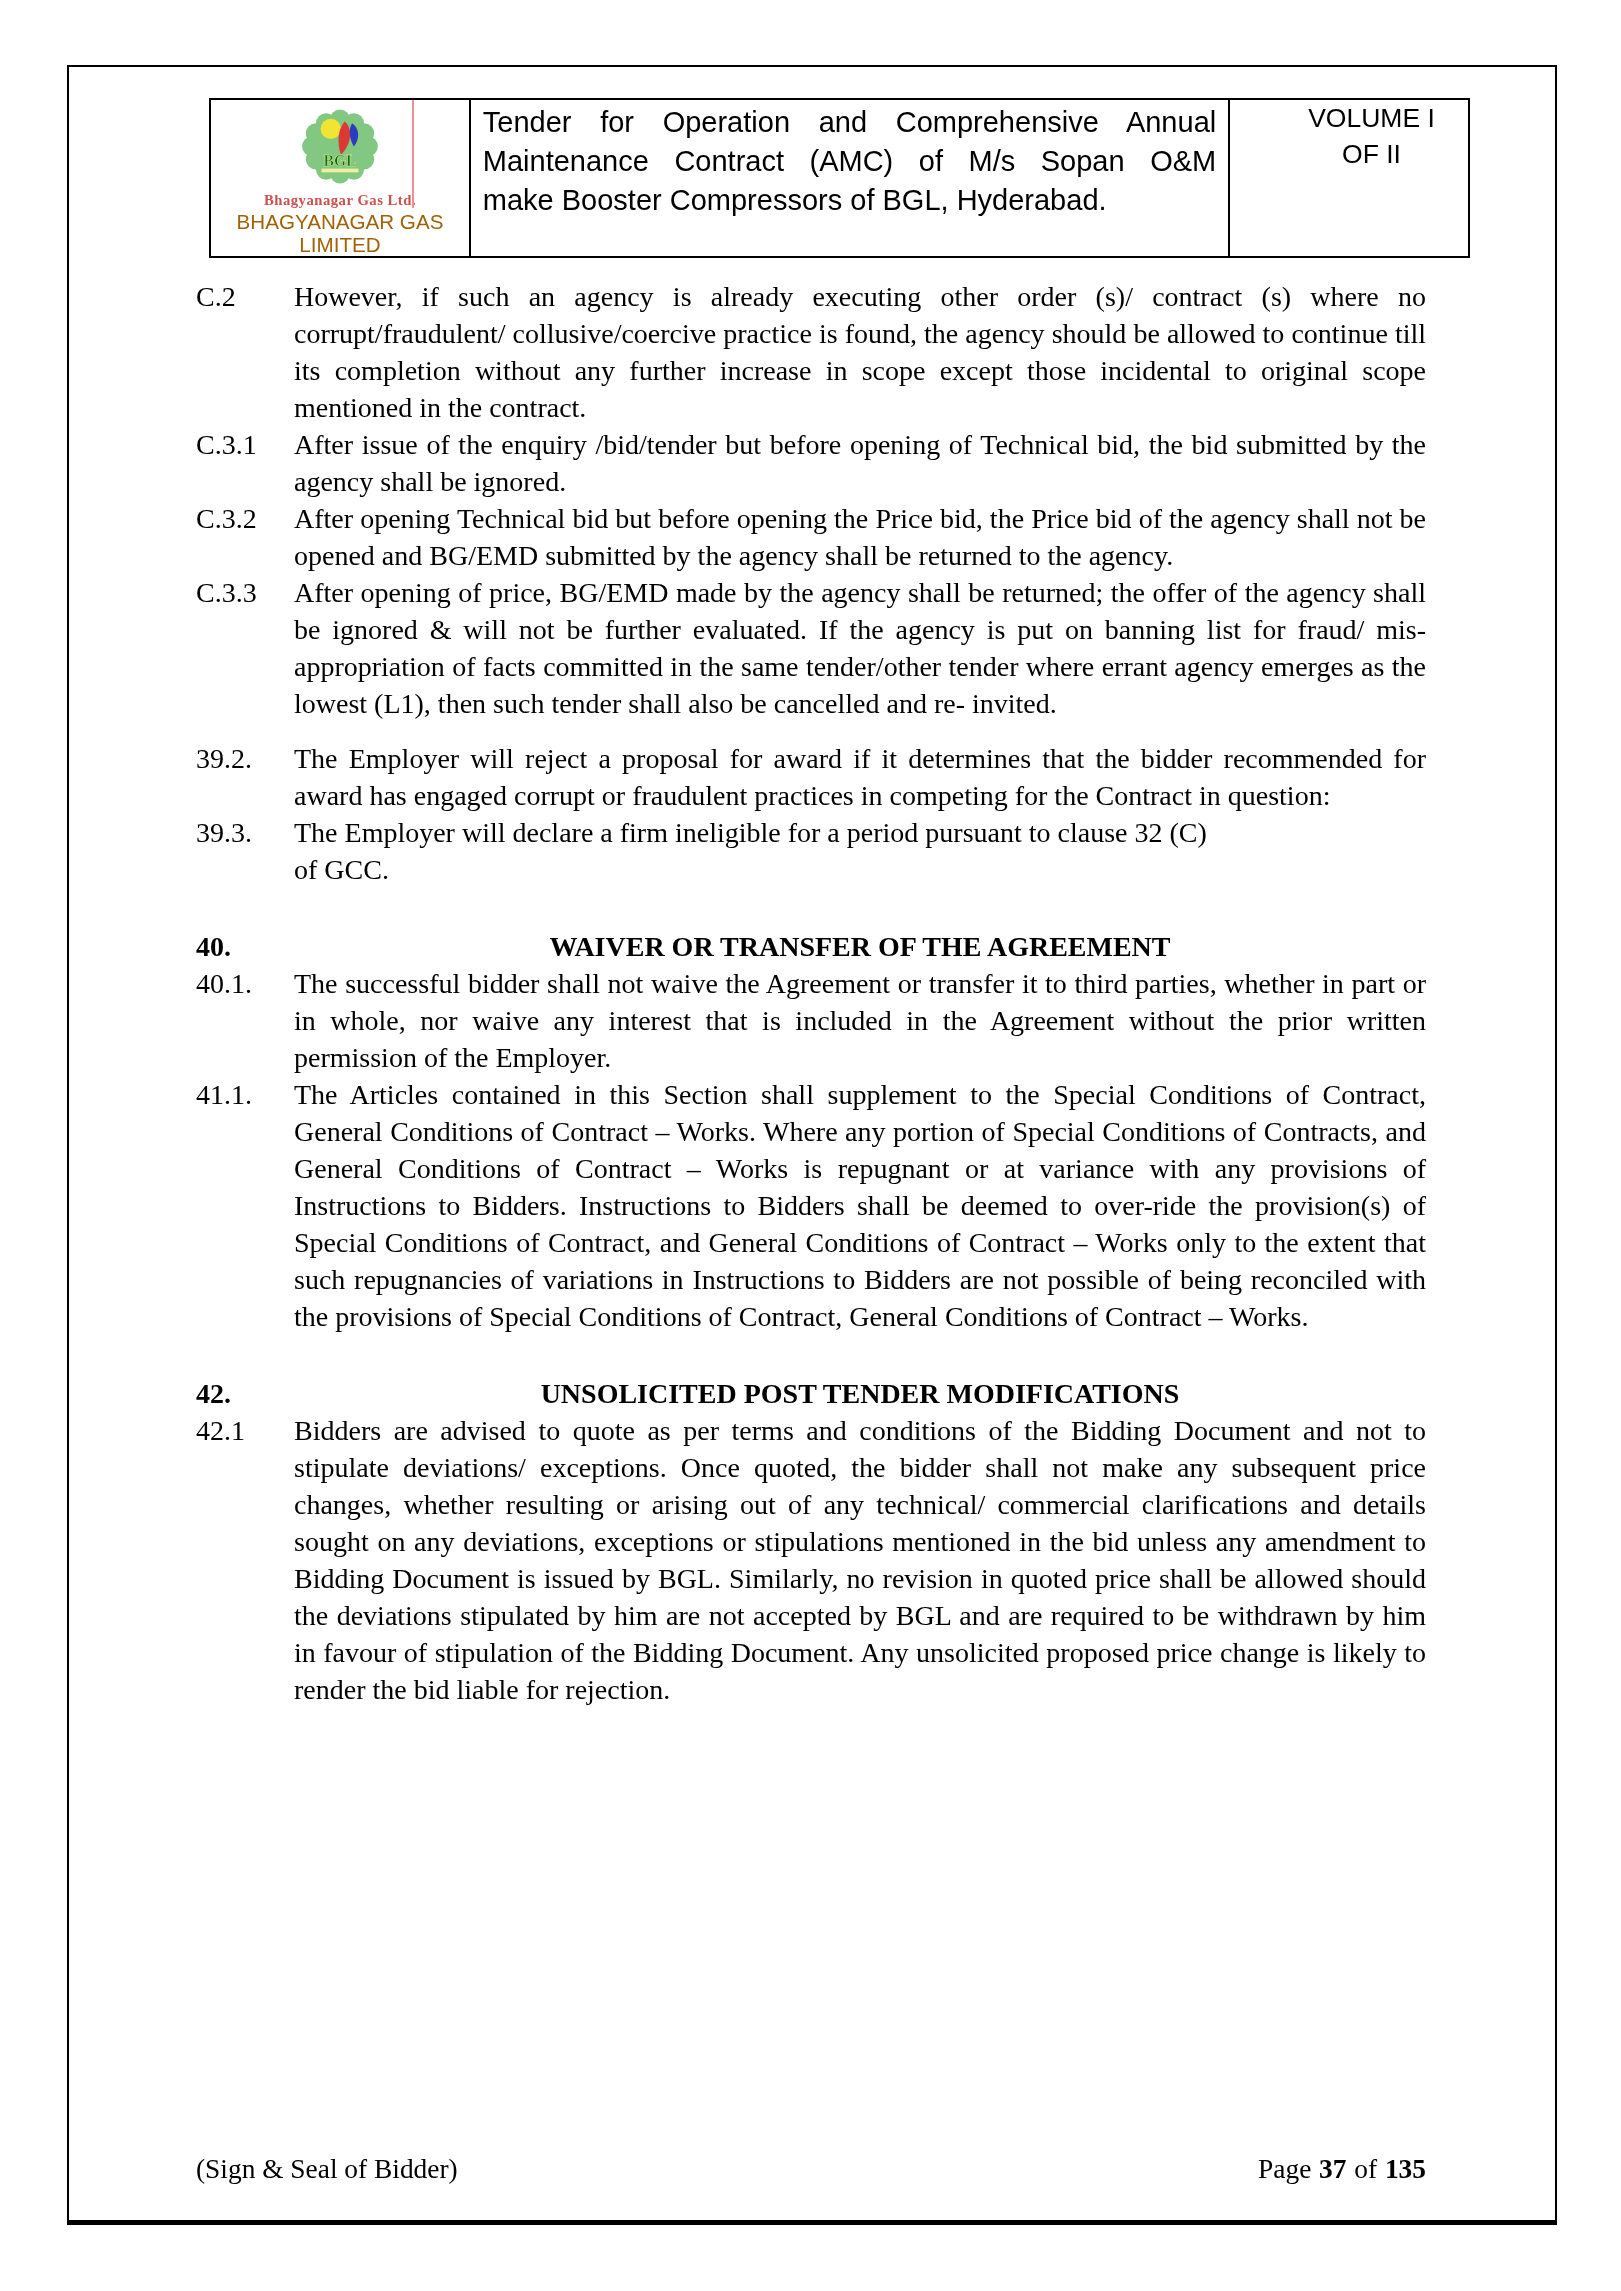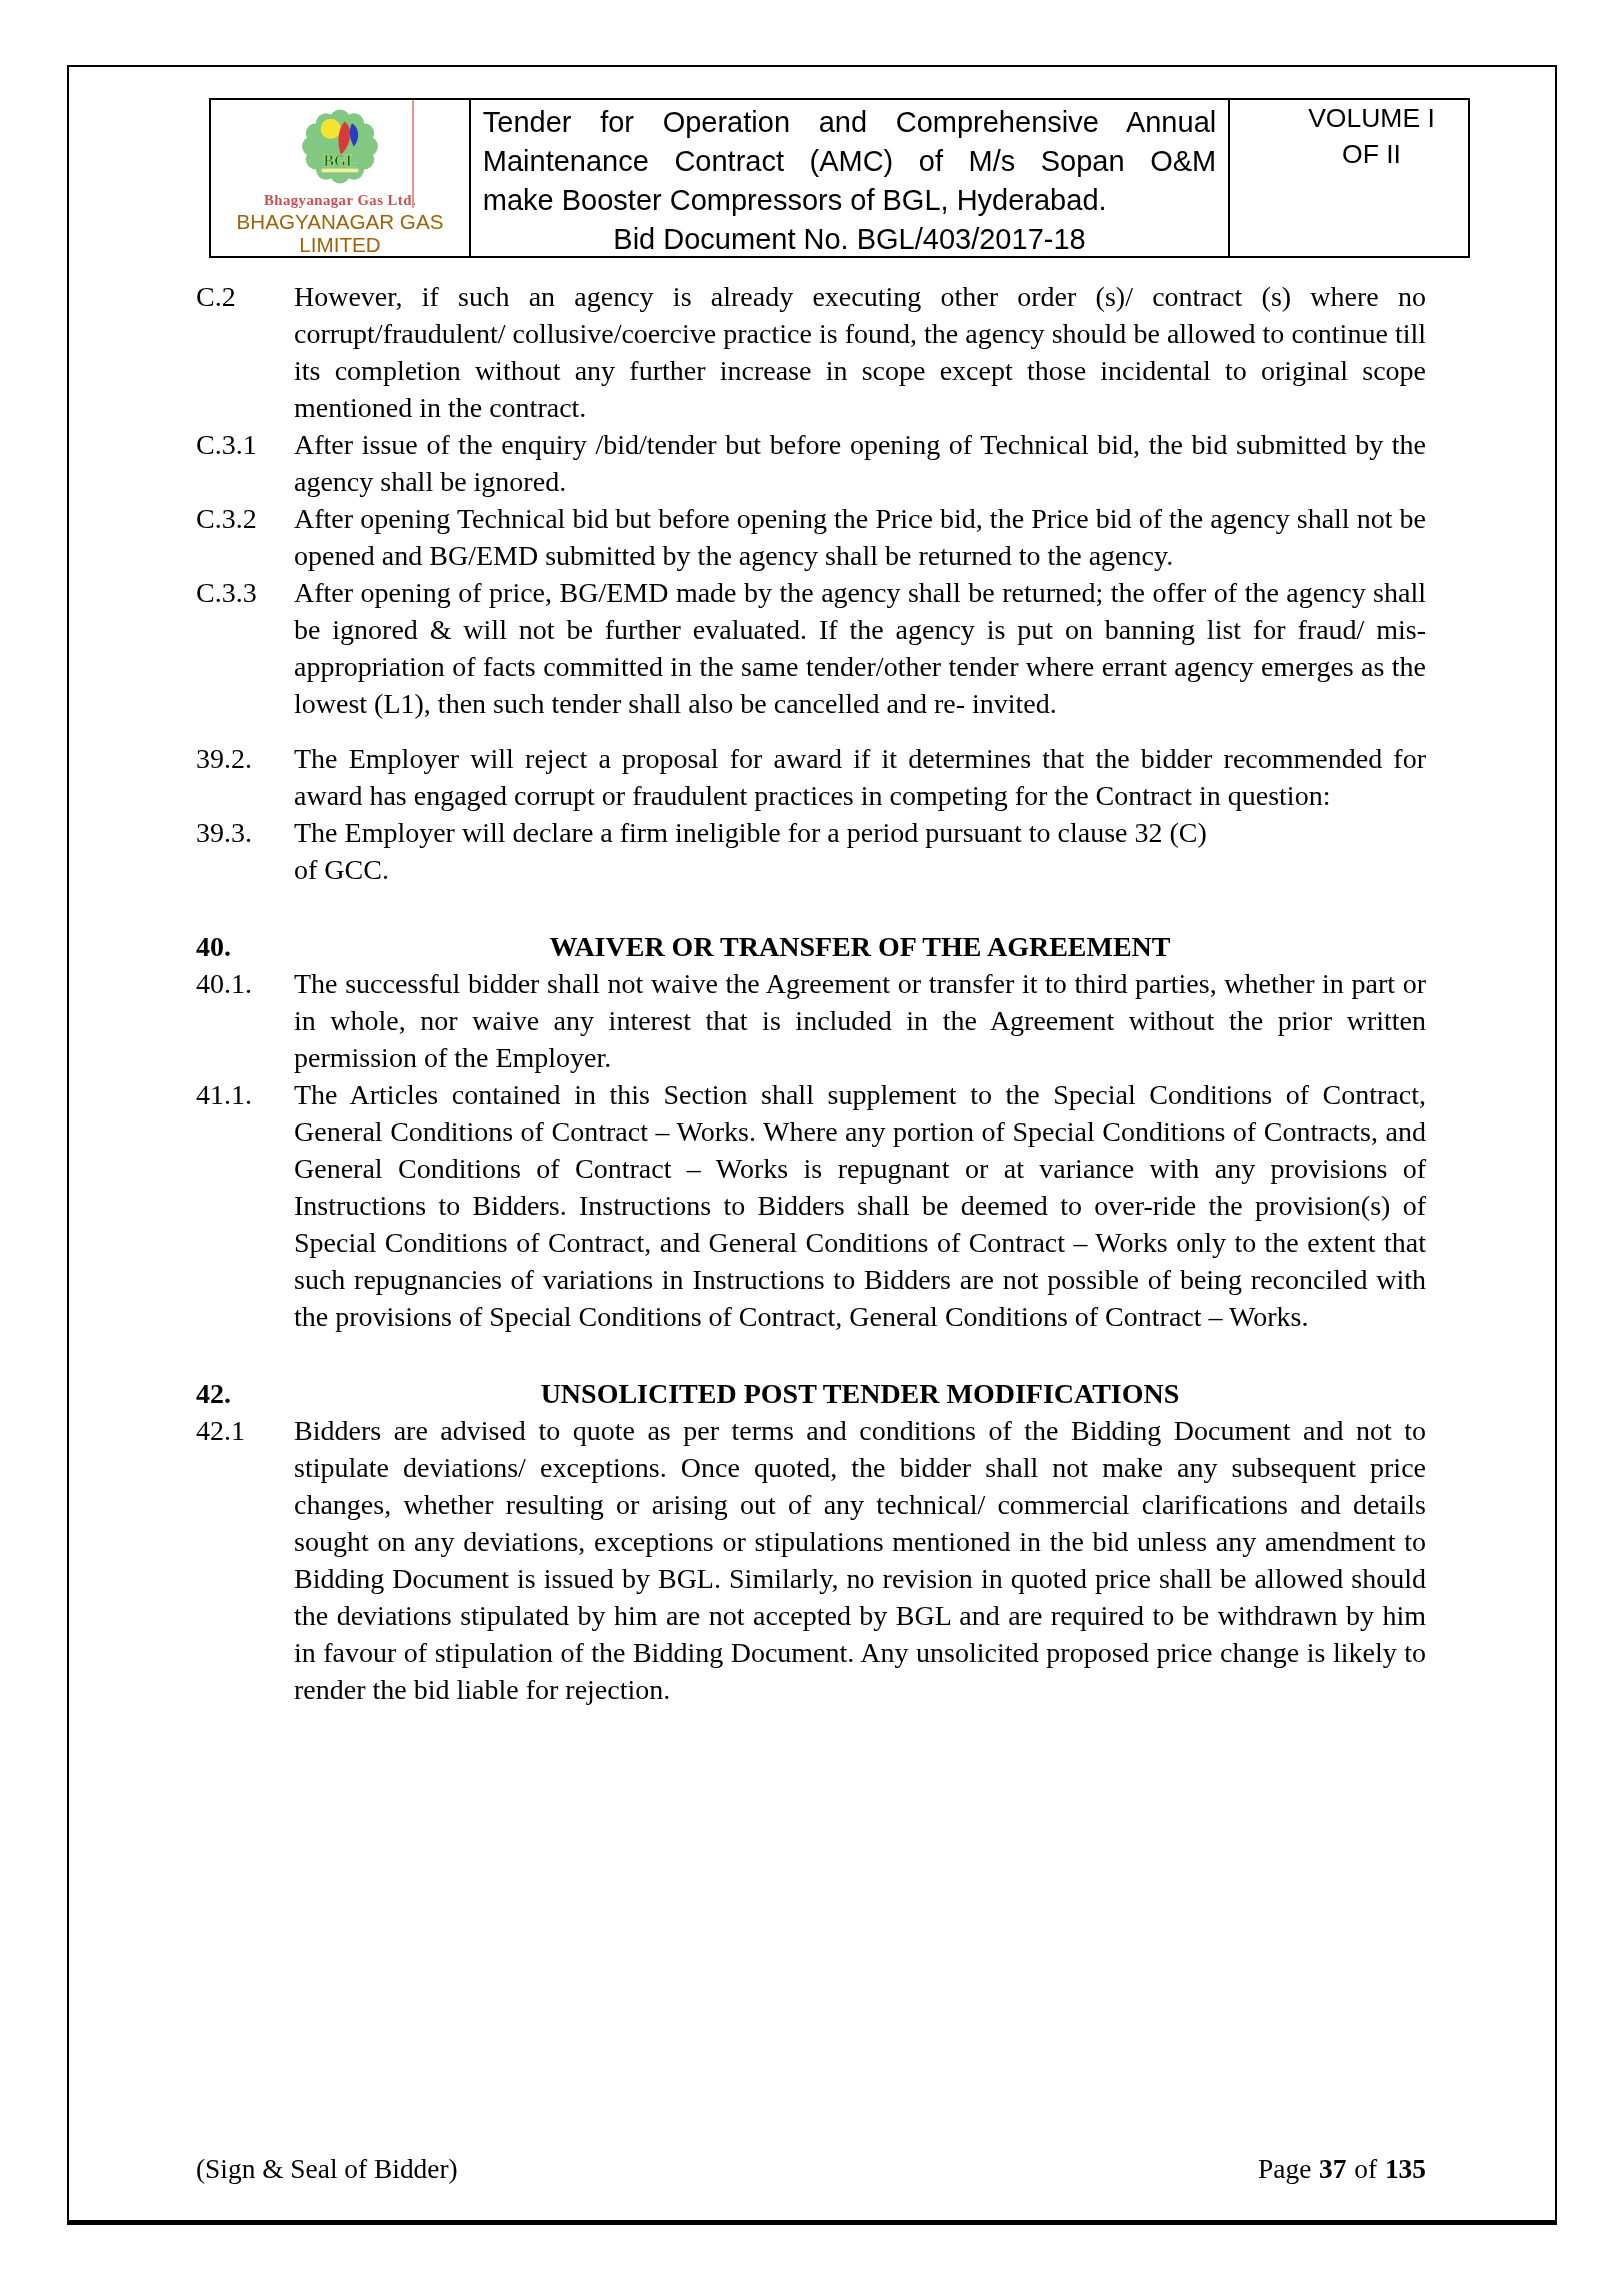--- a/index.html
+++ b/index.html
@@ -135,21 +135,20 @@
         <div>BHAGYANAGAR GAS</div>
         <div>LIMITED</div>
       </div>
       <div class="red-artifact-line"></div>
     </div>
 
     <div class="title-cell">
       <div class="title-line-justify">Tender for Operation and Comprehensive Annual</div>
       <div class="title-line-justify">Maintenance Contract (AMC) of M/s Sopan O&amp;M</div>
       <div class="title-line-left">make Booster Compressors of BGL, Hyderabad.</div>
-      <div class="title-line-center">Bid Document No. BGL/403/2017-18</div>
     </div>
 
     <div class="volume-cell">
       <div>VOLUME I</div>
       <div>OF II</div>
     </div>
 
   </div>
 
   <div class="content">

